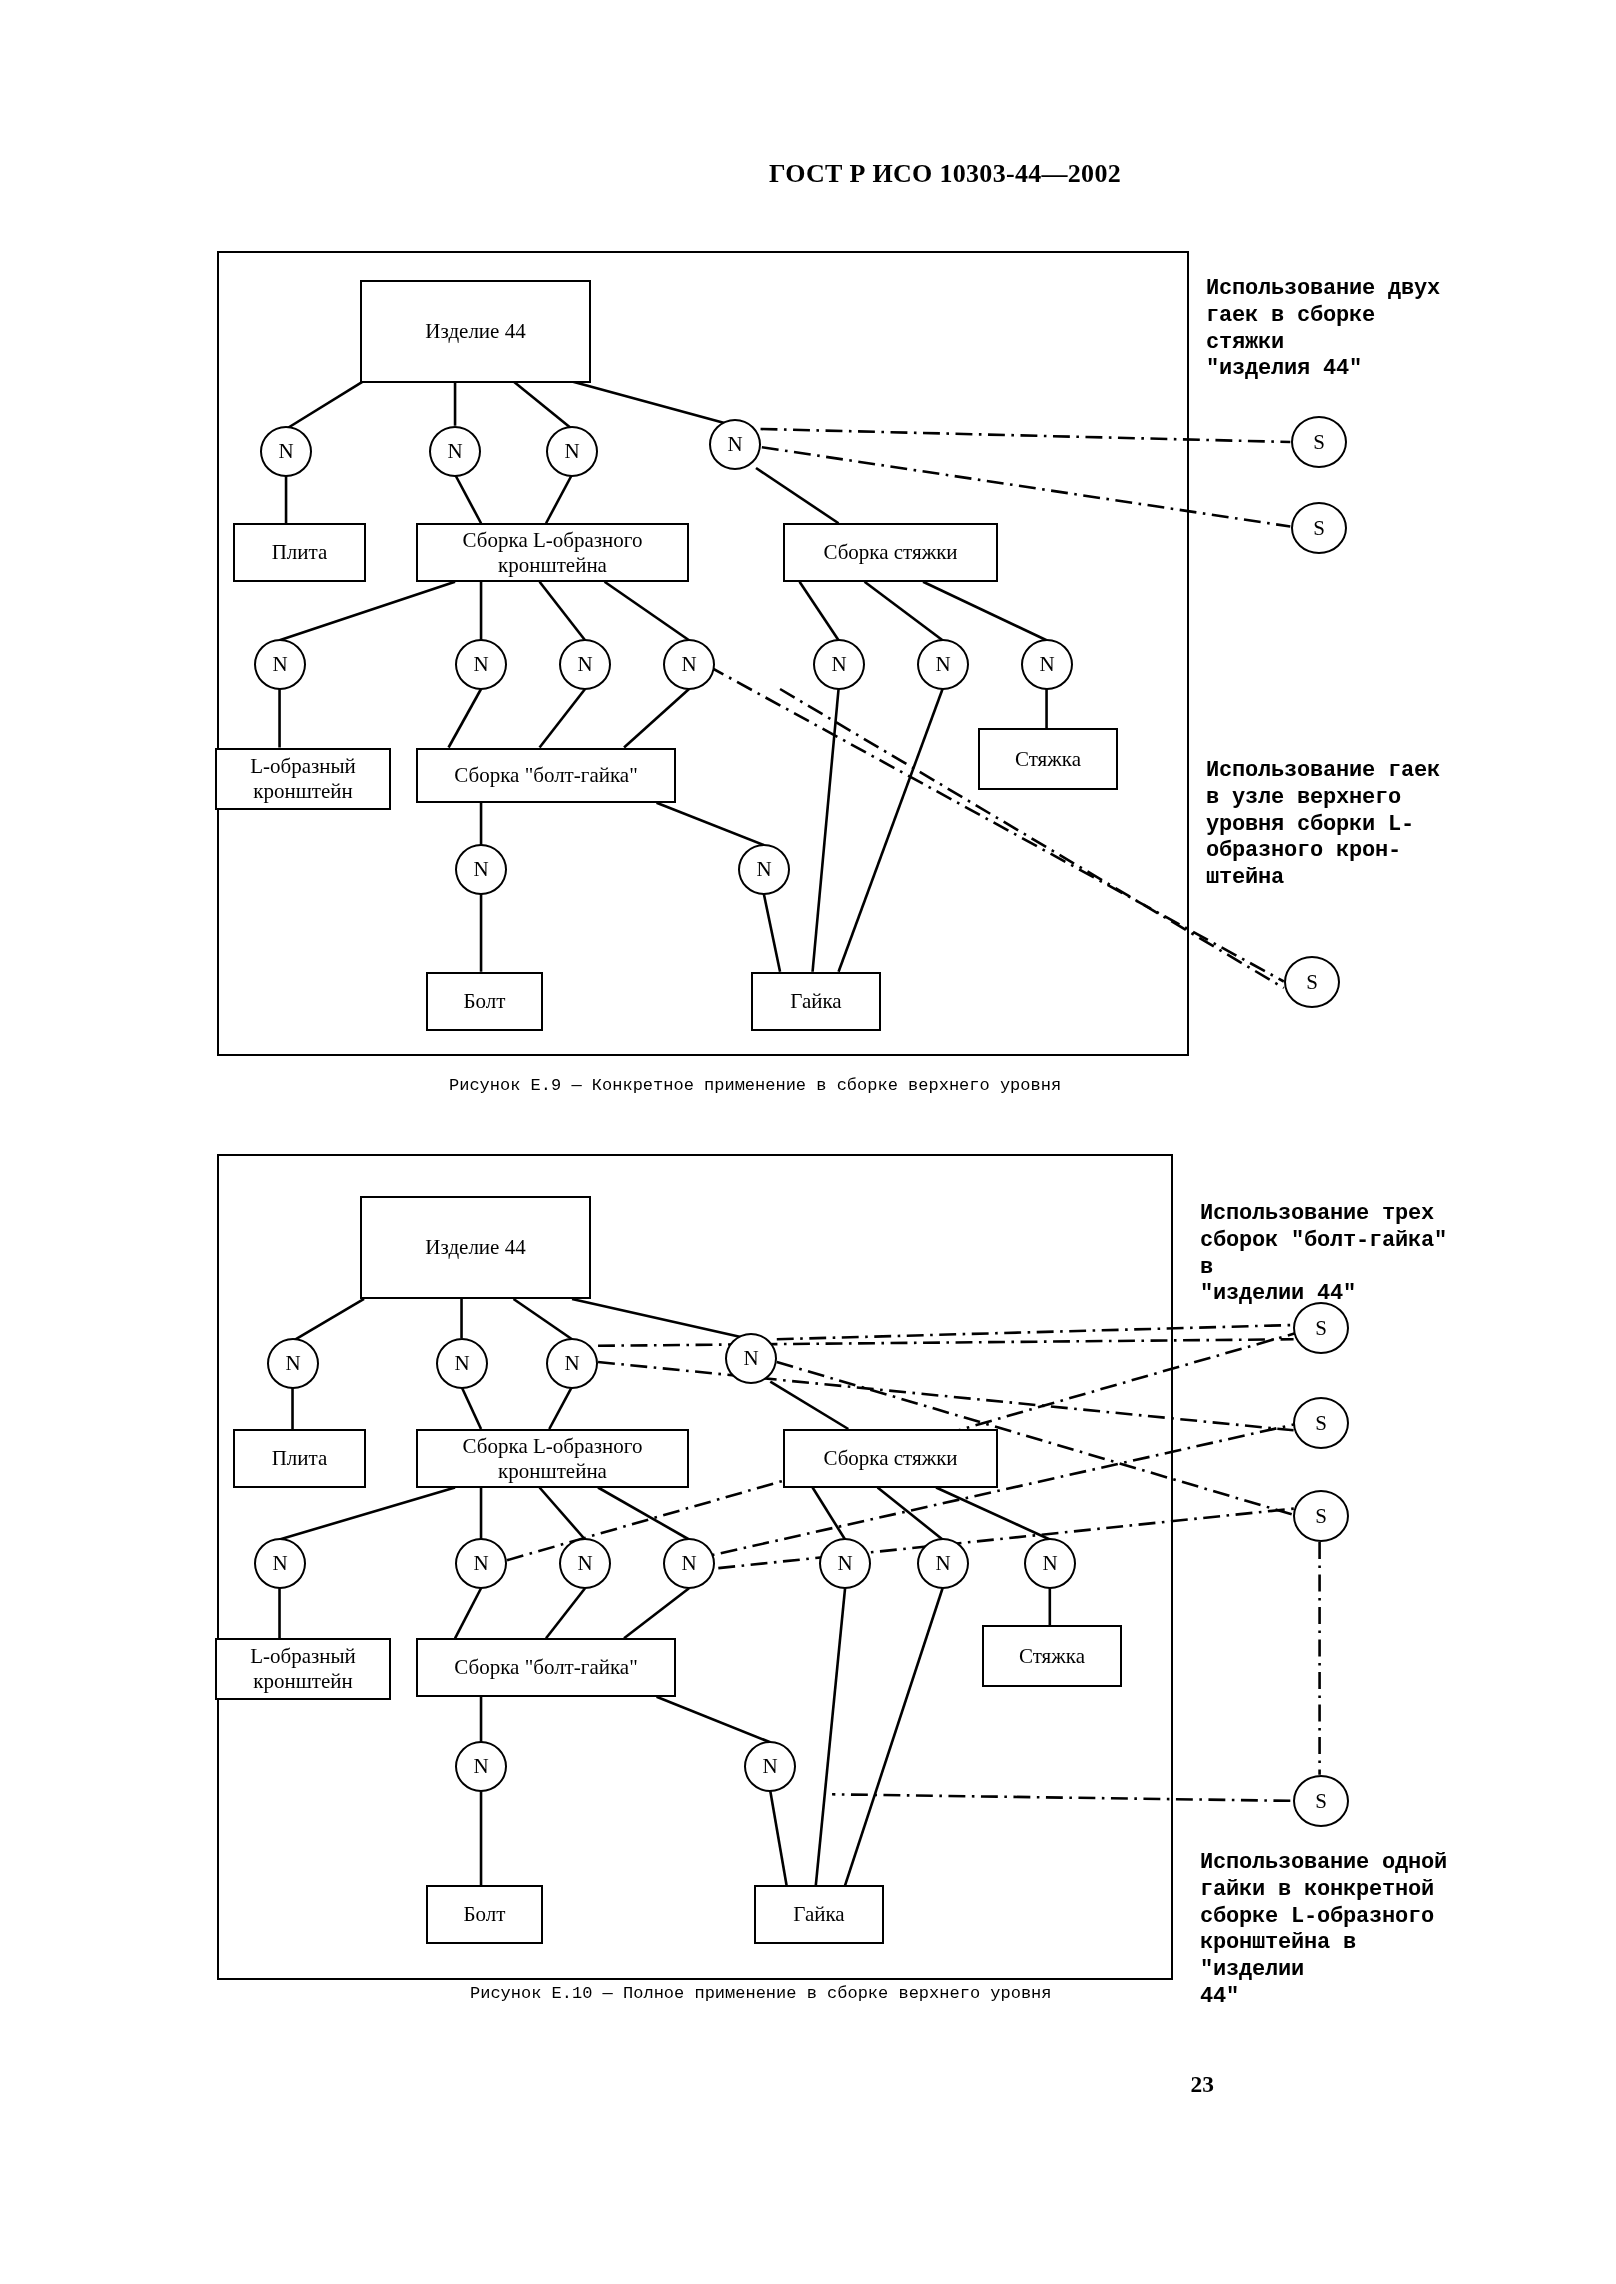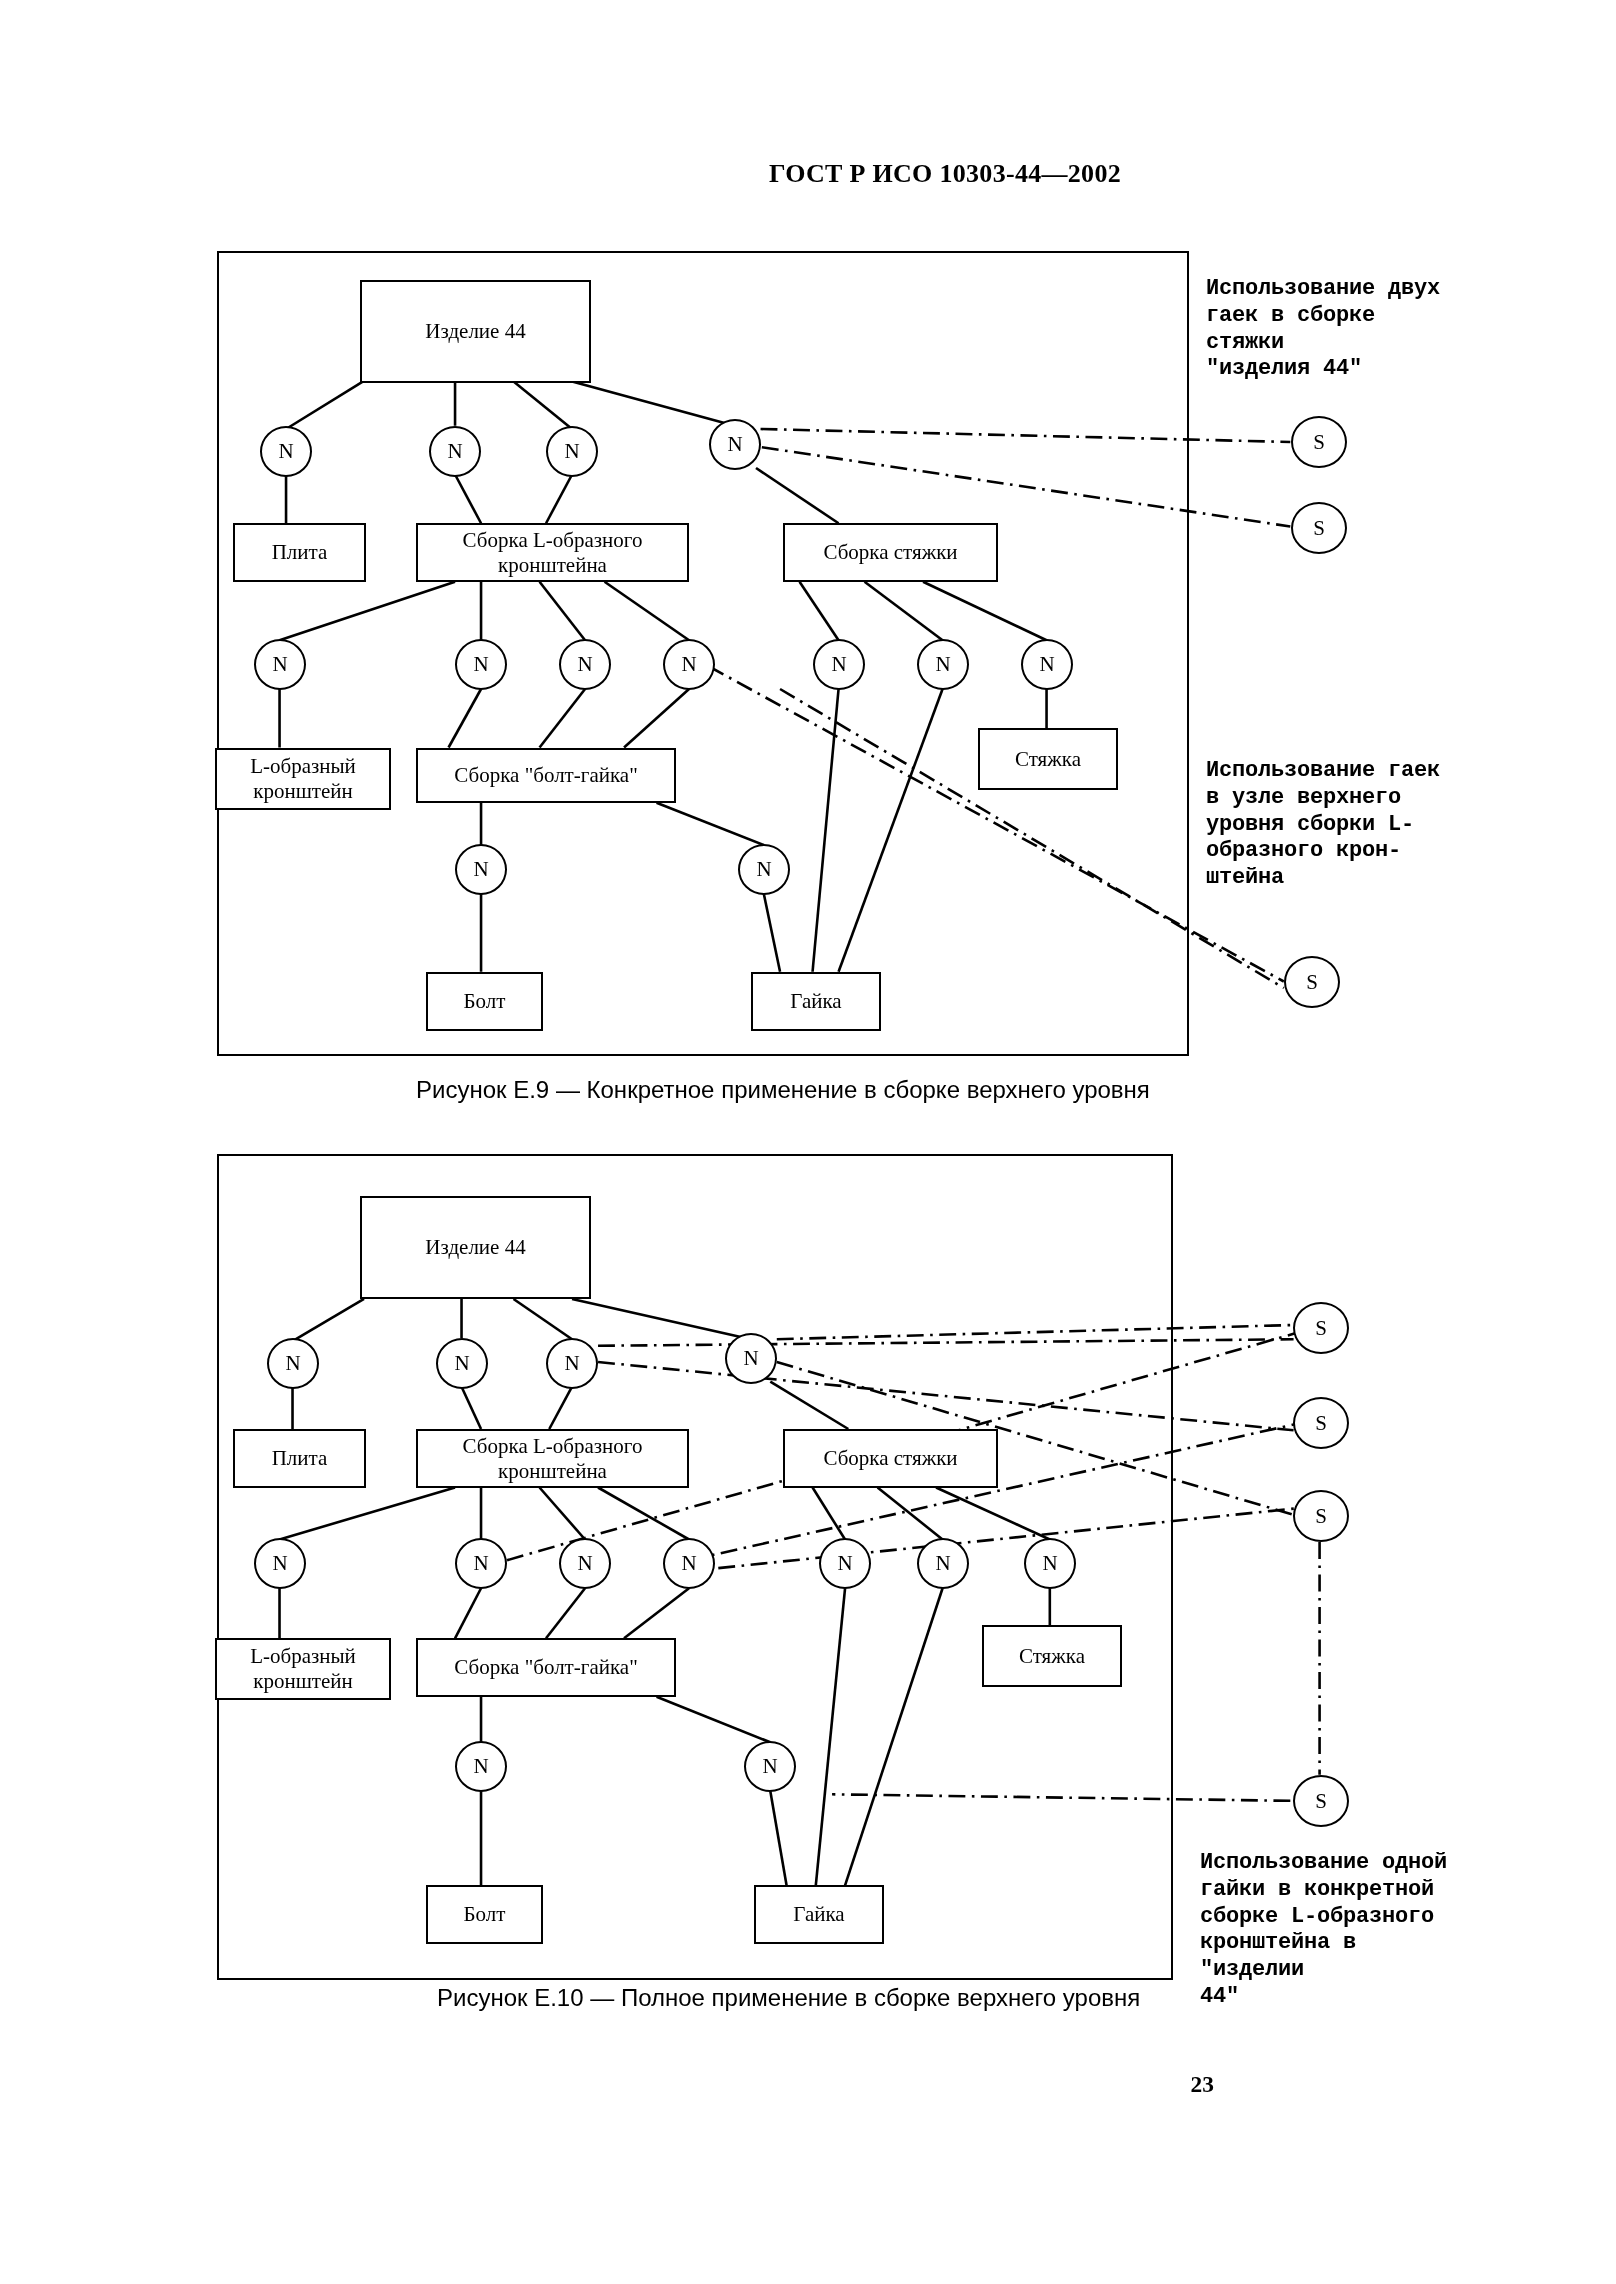--- a/index.html
+++ b/index.html
@@ -4,21 +4,21 @@
 <style>
   html,body{margin:0;padding:0;background:#fff;}
   body{width:1616px;height:2284px;position:relative;font-family:"Liberation Serif",serif;color:#000;}
   .page{position:absolute;left:0;top:0;width:1305px;height:2284px;}
 
   .doc-header{position:absolute;right:184px;top:159px;font-family:"Liberation Serif",serif;font-size:26px;font-weight:bold;letter-spacing:0.3px;white-space:nowrap;}
 
   .fig{position:absolute;}
   .fig-frame{position:absolute;border:2px solid #000;box-sizing:border-box;}
 
-  .caption{position:absolute;font-family:Liberation Sans, sans-serif;font-size:24px;white-space:nowrap;}
+  .caption{position:absolute;font-family:Liberation Mono, monospace;font-size:17px;white-space:nowrap;margin-left:33px;}
 
   .page-num{position:absolute;right:91px;top:2071px;font-family:"Liberation Serif",serif;font-size:23.4px;font-weight:bold;}
 
   .note{position:absolute;font-family:"Liberation Mono","DejaVu Sans Mono",monospace;font-size:22px;line-height:1.22;letter-spacing:-0.2px;white-space:pre-line;font-weight:bold;}
 
   svg.layer{position:absolute;left:0;top:0;overflow:visible;}
 
   .boxlabel{position:absolute;display:flex;align-items:center;justify-content:center;text-align:center;
             border:2.6px solid #000;background:#fff;box-sizing:border-box;
             font-family:"Liberation Serif",serif;font-size:21px;line-height:1.18;padding:1.3px;}
@@ -327,20 +327,23 @@
     <div class="node" style="left:1293px;top:1397px;width:56px;height:52px;">
       <span>S</span>
       </div>
     <div class="node" style="left:1293px;top:1490px;width:56px;height:52px;">
       <span>S</span>
       </div>
     <div class="node" style="left:1293px;top:1775px;width:56px;height:52px;">
       <span>S</span>
       </div>
 
+    <div class="note" style="left:1200px;top:1201px;width:273px;">Использование  трех
+сборок "болт-гайка" в
+"изделии 44"</div>
     <div class="note" style="left:1200px;top:1850px;width:273px;">Использование одной
 гайки в конкретной
 сборке L-образного
 кронштейна в "изделии
 44"</div>
 
     <div class="caption" style="left:437px;top:1984px;">Рисунок Е.10 — Полное применение в сборке верхнего уровня</div>
   </div>
 
   <div class="page-num">23</div>

